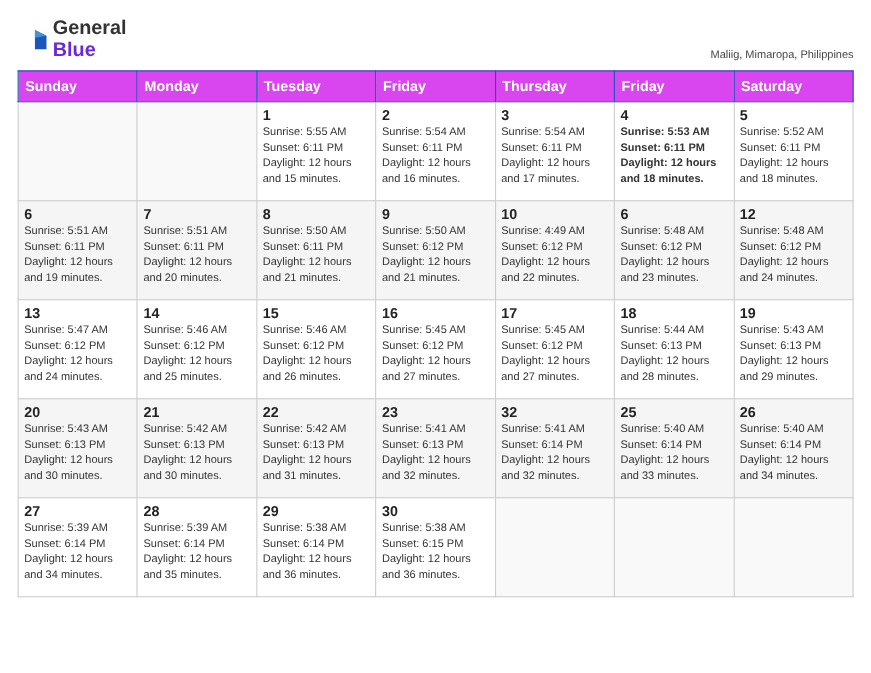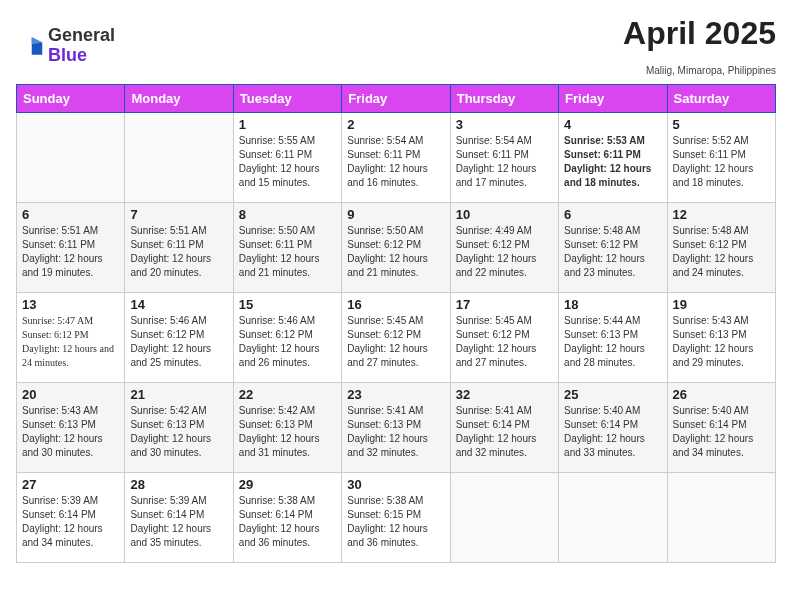--- a/index.html
+++ b/index.html
@@ -6,21 +6,21 @@
     body {
       font-family: Arial, sans-serif;
       background: #fff;
       width: 792px;
       min-height: 612px;
       padding: 16px;
     }
     .header-area {
       display: flex;
       justify-content: space-between;
-      align-items: center;
+      align-items: flex-end;
       margin-bottom: 8px;
     }
     .logo {
       display: flex;
       align-items: center;
       gap: 4px;
     }
     .logo-text {
       font-size: 18px;
       font-weight: bold;
@@ -96,21 +96,20 @@
     <svg class="logo-icon" viewBox="0 0 32 32" xmlns="http://www.w3.org/2000/svg">
       <polygon points="18,6 30,12 30,26 18,26" fill="#1a56bb"></polygon>
       <polygon points="18,6 30,12 18,14" fill="#4a90d9"></polygon>
     </svg>
     <div>
       <div class="logo-text"><span class="logo-general">General</span></div>
       <div class="logo-text"><span class="logo-blue">Blue</span></div>
     </div>
   </div>
   <div class="title-area">
-    <div class="calendar-title">April 2025</div>
     <div class="calendar-subtitle">Maliig, Mimaropa, Philippines</div>
   </div>
 </div>
 
 <table>
   <thead>
     <tr>
       <th>Sunday</th>
       <th>Monday</th>
       <th>Tuesday</th>
@@ -195,21 +194,21 @@
         <td>
           <span class="day-number">12</span>
           <div class="day-info" style="white-space: pre-line;">Sunrise: 5:48 AM
 Sunset: 6:12 PM
 Daylight: 12 hours and 24 minutes.</div>
         </td>
       </tr>
       <tr>
         <td>
           <span class="day-number">13</span>
-          <div class="day-info" style="white-space: pre-line; font-family: Liberation Serif, serif;">Sunrise: 5:47 AM
+          <div class="day-info" style="white-space: pre-line;">Sunrise: 5:47 AM
 Sunset: 6:12 PM
 Daylight: 12 hours and 24 minutes.</div>
         </td>
         <td>
           <span class="day-number">14</span>
           <div class="day-info" style="white-space: pre-line;">Sunrise: 5:46 AM
 Sunset: 6:12 PM
 Daylight: 12 hours and 25 minutes.</div>
         </td>
         <td>

